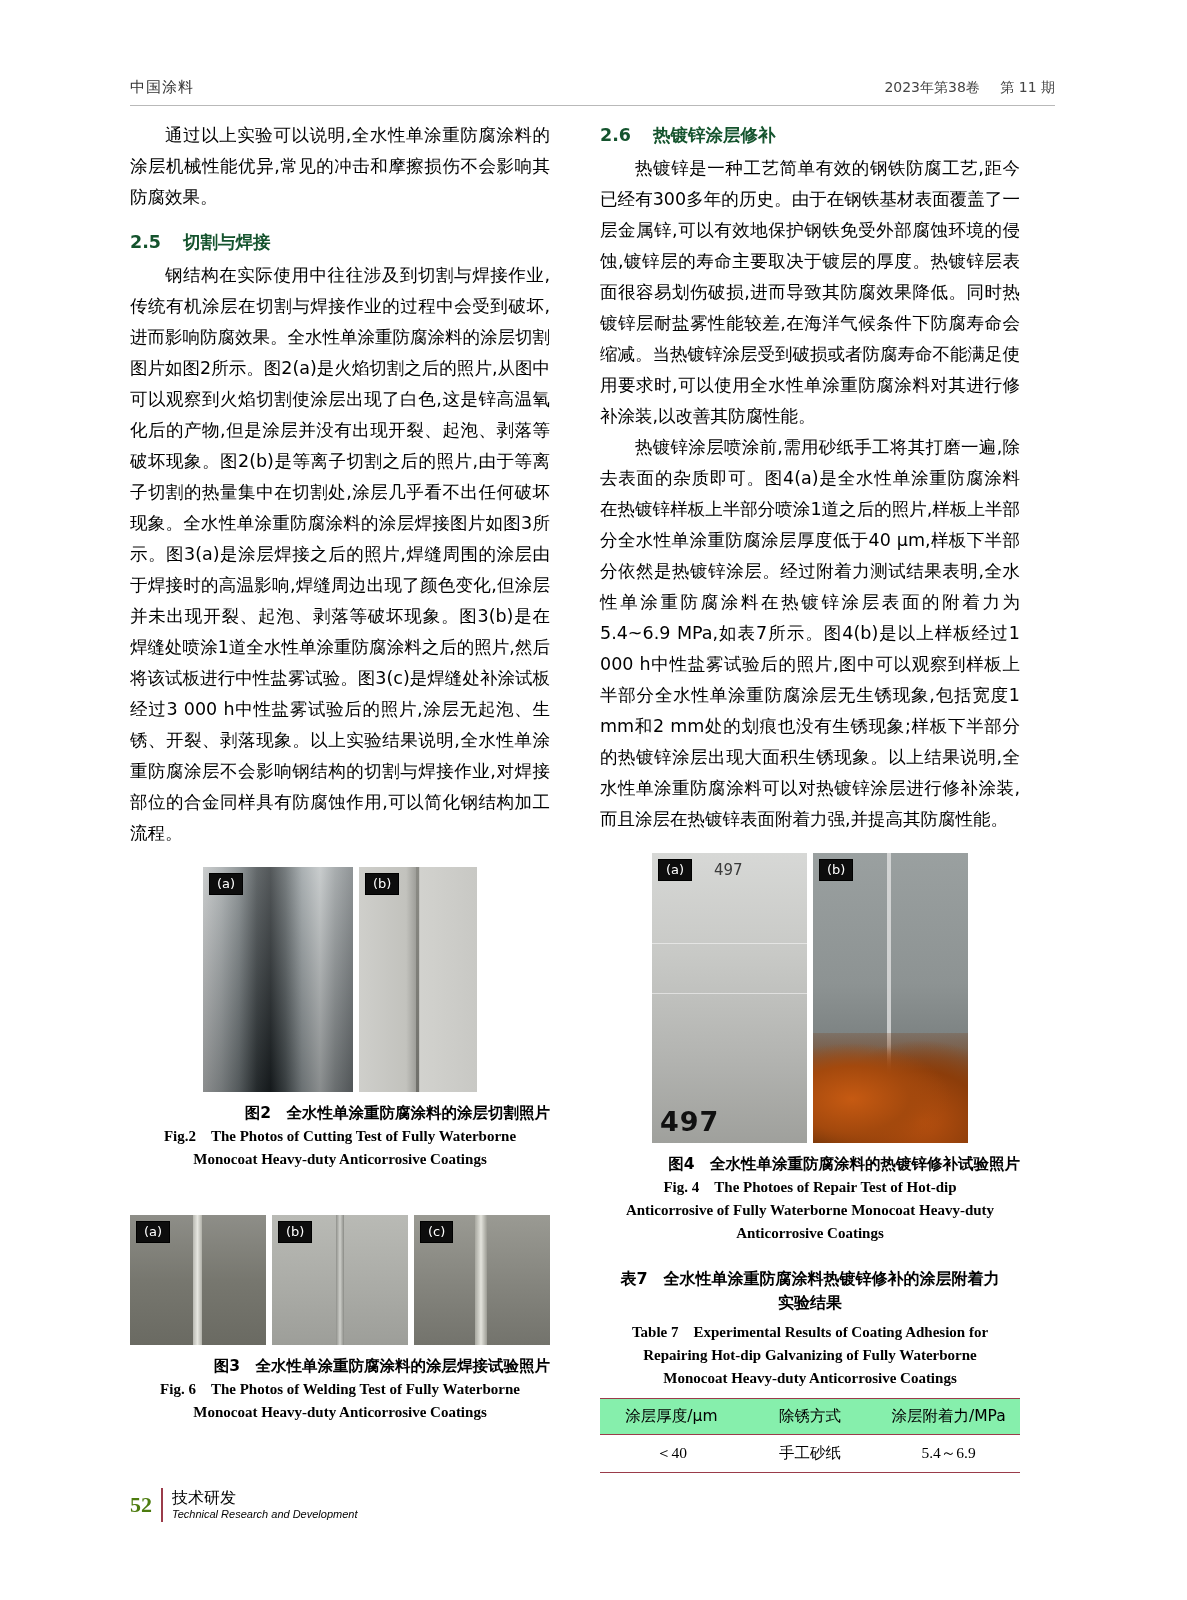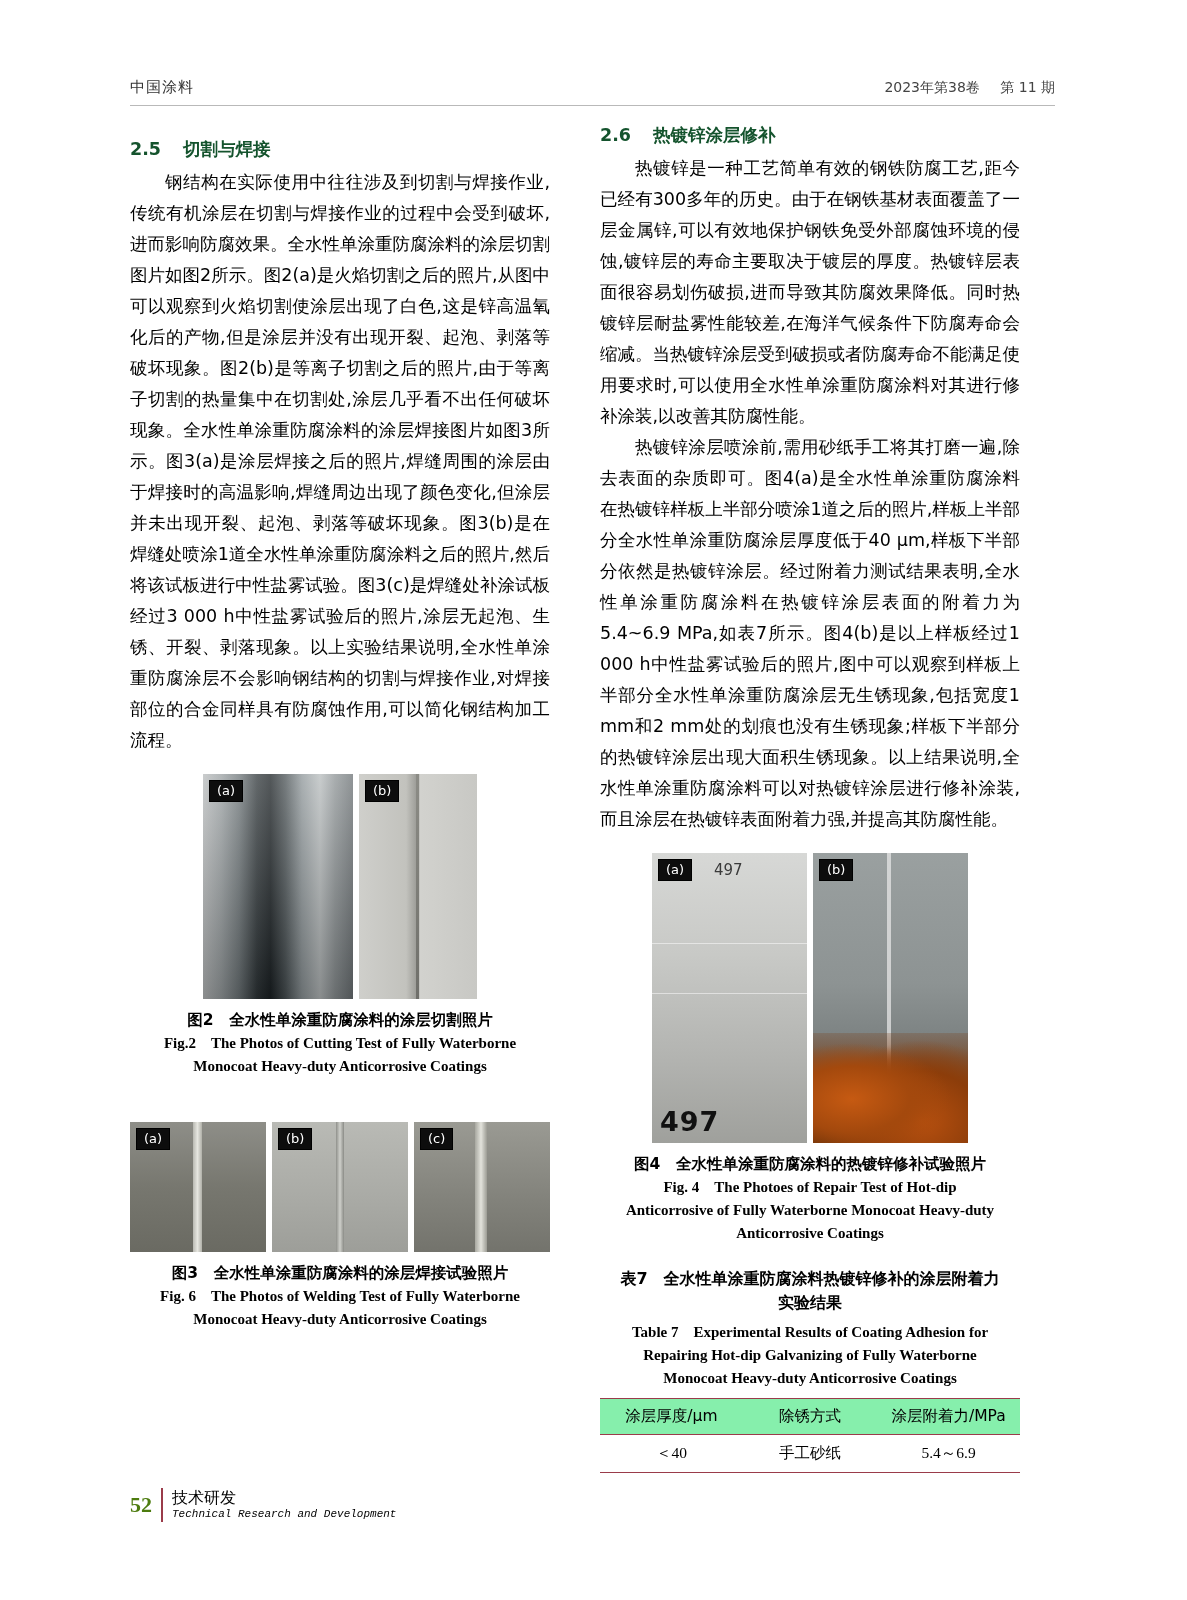--- a/index.html
+++ b/index.html
@@ -53,21 +53,21 @@
     color:#14532d;
     font-weight:bold;
     font-family:"DejaVu Sans", sans-serif;
     margin:14px 0 2px 0;
   }
   .sec-head .num{margin-right:22px;}
 
   
   .fig-block{margin-top:18px;}
   .fig-cap{
-    text-align:center;
+    text-align:right;
     font-size:15.5px;
     line-height:23px;
     font-family:"DejaVu Sans", sans-serif;
     font-weight:bold;
     margin-top:10px;
   }
   .fig-cap-en{
     text-align:center;
     font-size:15px;
     line-height:23px;
@@ -172,36 +172,37 @@
   .footer{
     position:absolute;left:130px;bottom:78px;
     display:flex;align-items:center;
   }
   .footer .pg{
     font-size:22px;color:#4d7c0f;font-family:"Liberation Serif",serif;
     margin-right:9px;font-weight:bold;
   }
   .footer .bar{width:2px;height:34px;background:#9a3b4a;margin-right:9px;}
   .footer .t1{font-size:16px;font-family:"DejaVu Sans",sans-serif;line-height:18px;}
-  .footer .t2{font-size:11px;font-family:Liberation Mono, monospace;font-style:italic;line-height:14px;}
+  .footer .t2{font-size:11px;font-family:Liberation Sans, sans-serif;font-style:italic;line-height:14px;}
 </style>
 </head>
 <body>
 
 <div class="page">
 
   <div class="header">
     <div class="left">中国涂料</div>
     <div class="right">
       <span>2023年第38卷</span>
       <span>第 11 期</span>
     </div>
   </div>
 
   <div class="col col-left">
+    <p class="body">通过以上实验可以说明,全水性单涂重防腐涂料的涂层机械性能优异,常见的冲击和摩擦损伤不会影响其防腐效果。</p>
 
     <div class="sec-head">
       <span class="num">2.5</span><span>切割与焊接</span>
     </div>
 
     <p class="body">钢结构在实际使用中往往涉及到切割与焊接作业,传统有机涂层在切割与焊接作业的过程中会受到破坏,进而影响防腐效果。全水性单涂重防腐涂料的涂层切割图片如图2所示。图2(a)是火焰切割之后的照片,从图中可以观察到火焰切割使涂层出现了白色,这是锌高温氧化后的产物,但是涂层并没有出现开裂、起泡、剥落等破坏现象。图2(b)是等离子切割之后的照片,由于等离子切割的热量集中在切割处,涂层几乎看不出任何破坏现象。全水性单涂重防腐涂料的涂层焊接图片如图3所示。图3(a)是涂层焊接之后的照片,焊缝周围的涂层由于焊接时的高温影响,焊缝周边出现了颜色变化,但涂层并未出现开裂、起泡、剥落等破坏现象。图3(b)是在焊缝处喷涂1道全水性单涂重防腐涂料之后的照片,然后将该试板进行中性盐雾试验。图3(c)是焊缝处补涂试板经过3 000 h中性盐雾试验后的照片,涂层无起泡、生锈、开裂、剥落现象。以上实验结果说明,全水性单涂重防腐涂层不会影响钢结构的切割与焊接作业,对焊接部位的合金同样具有防腐蚀作用,可以简化钢结构加工流程。</p>
 
     <div class="fig-block">
       <div class="photo-row">
         <div class="photo f2a">

